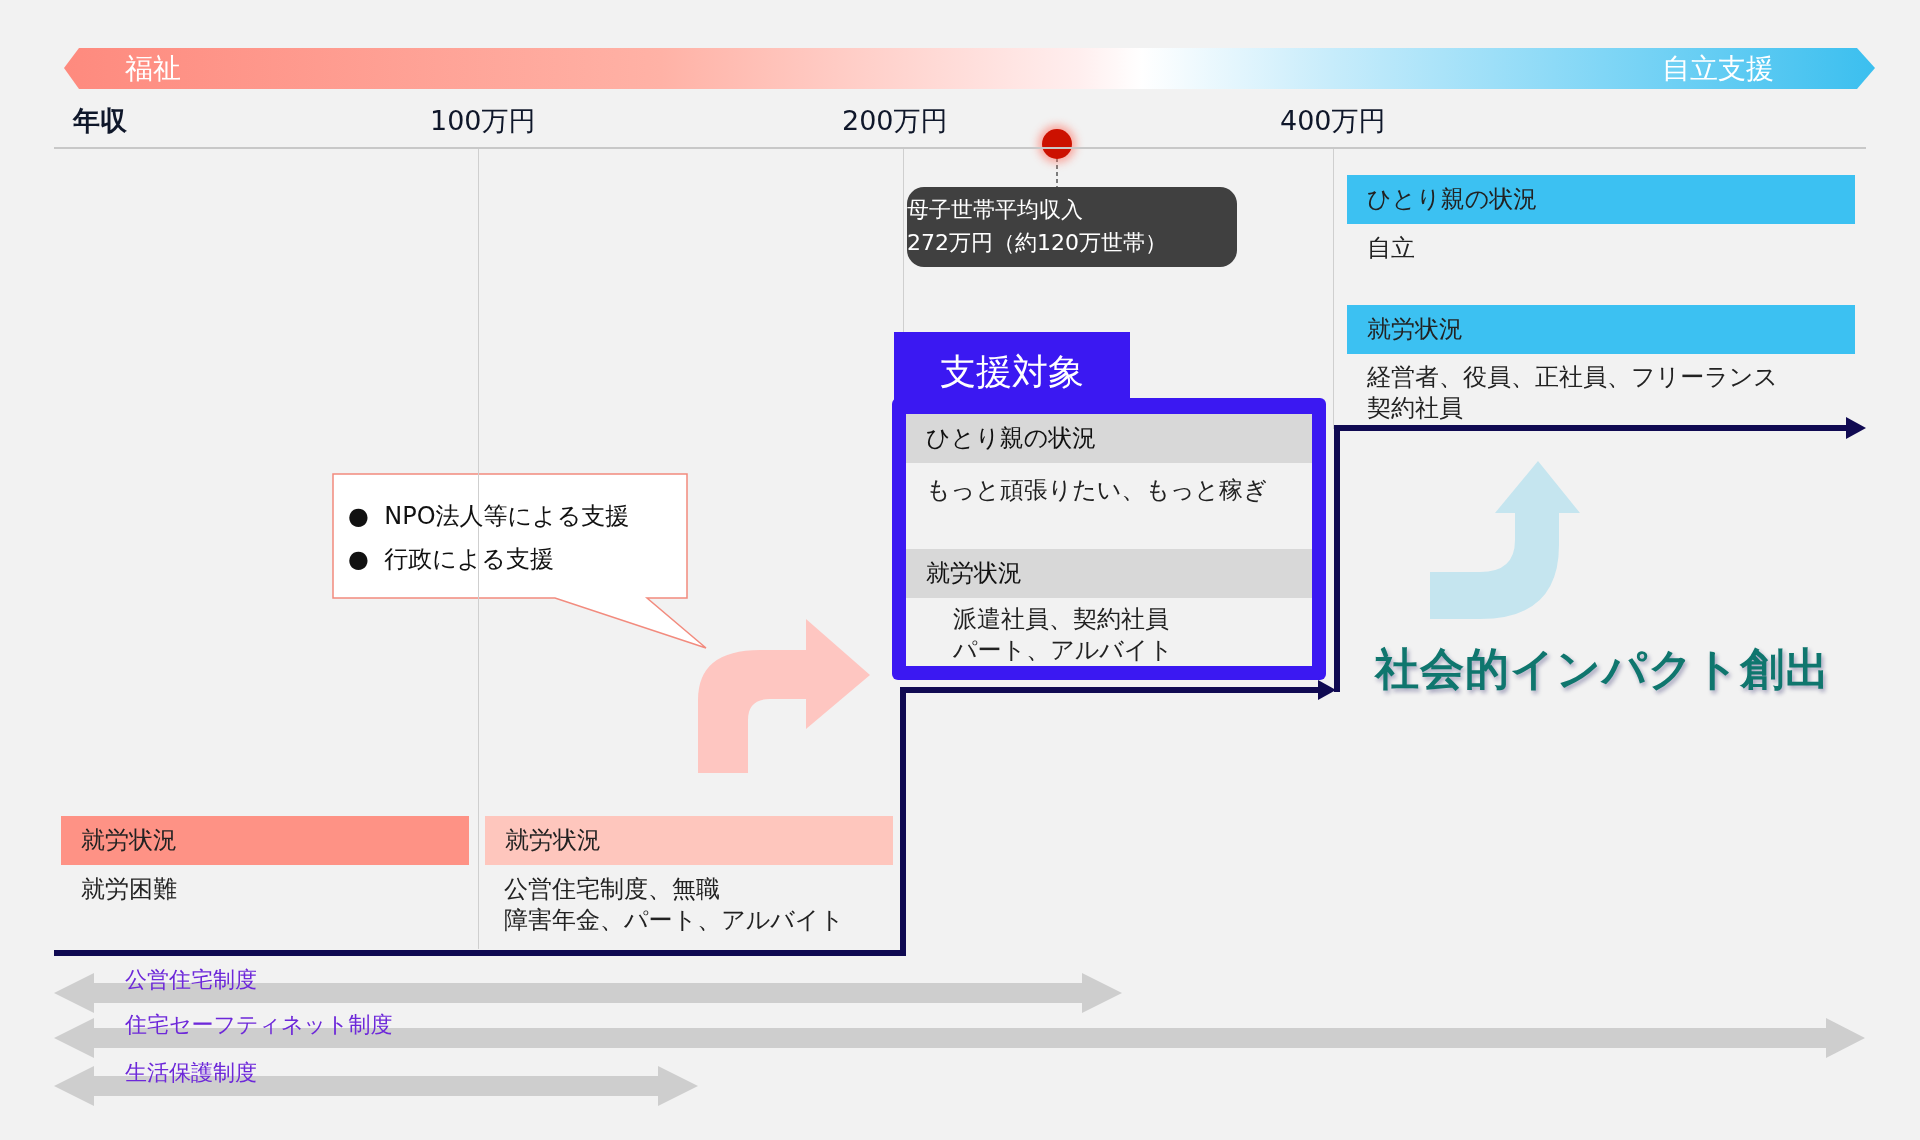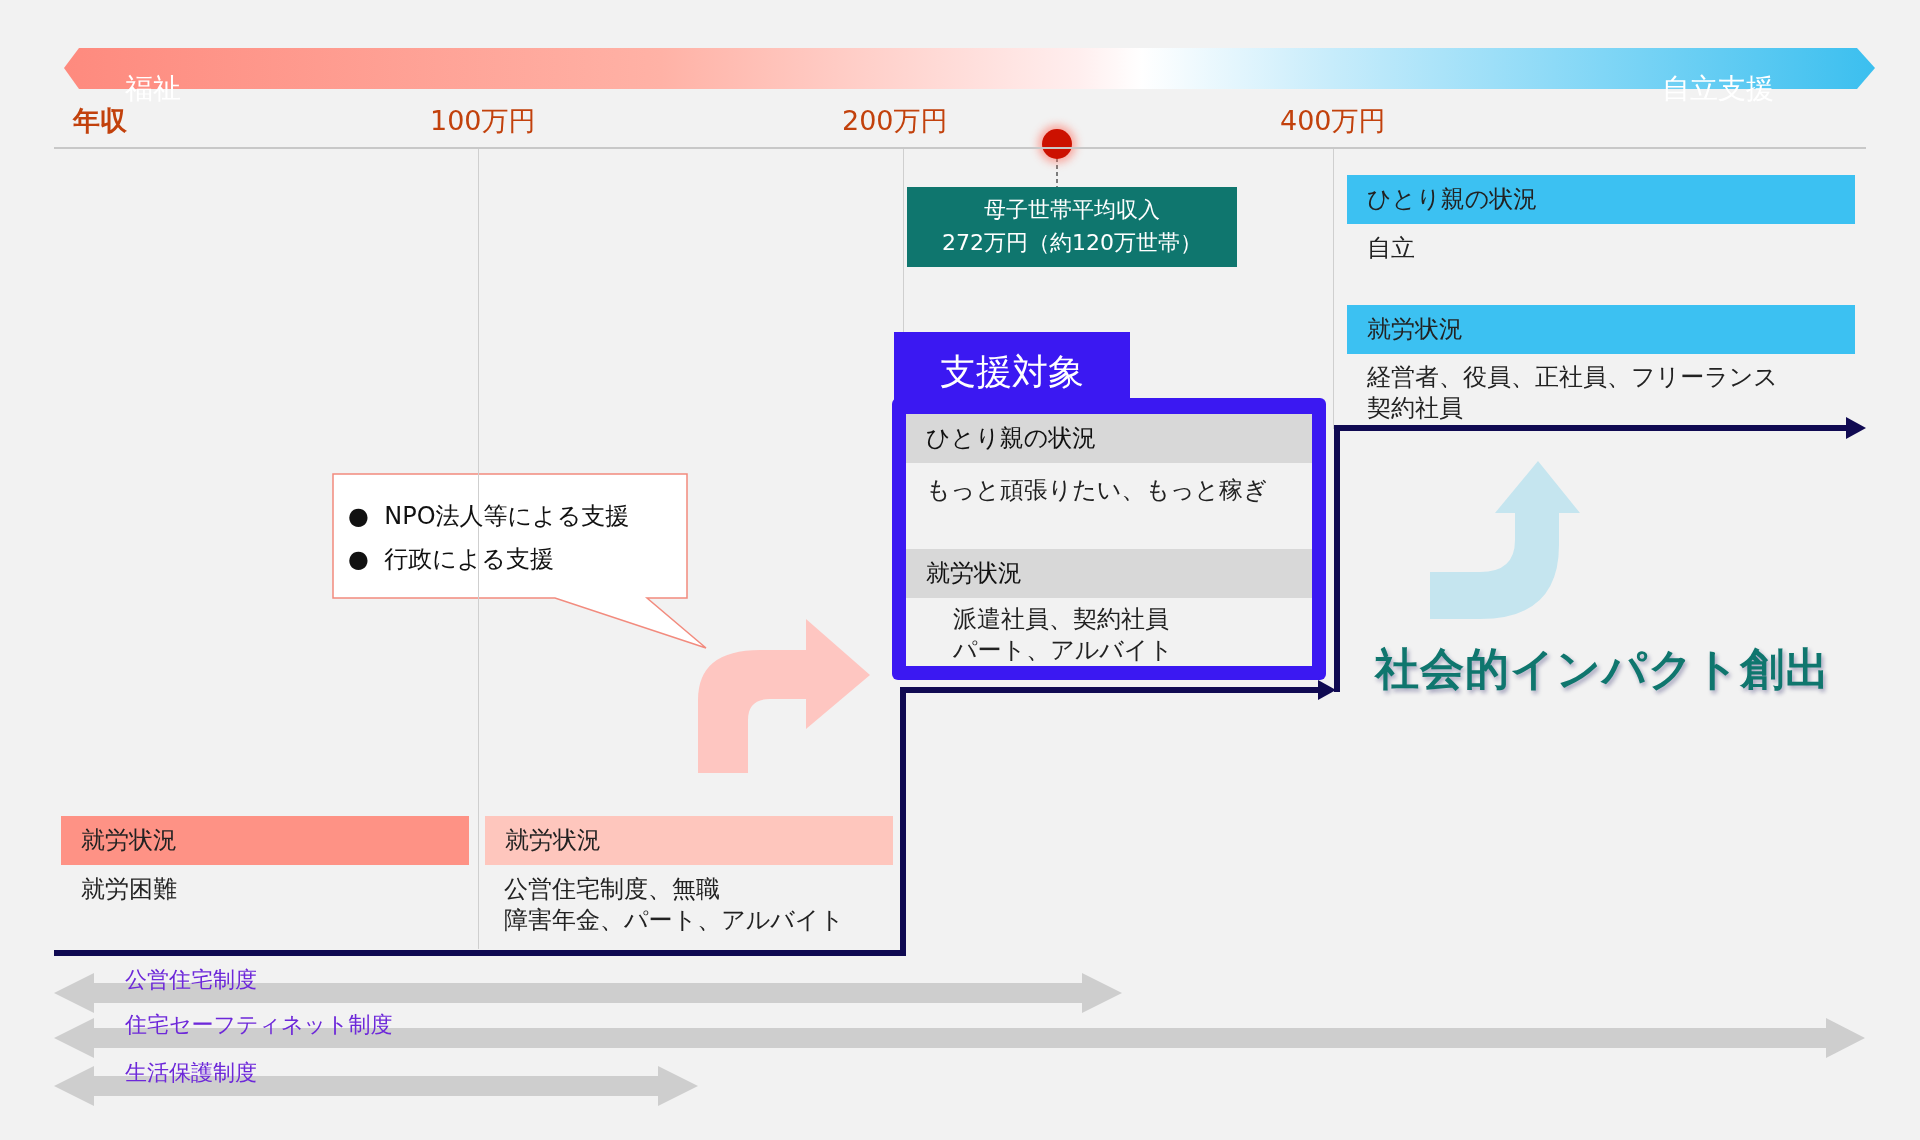--- a/index.html
+++ b/index.html
@@ -1,26 +1,26 @@
 <!DOCTYPE html>
 <html><head>
 <meta charset="utf-8">
 <style>
   html, body { margin:0; padding:0; }
   body { width:1920px; height:1140px; background:#f2f2f2; position:relative; overflow:hidden;
          font-family:"DejaVu Sans","Liberation Sans",sans-serif; color:#111; }
   .abs { position:absolute; }
-  .band-label { top:48px; height:25px; line-height:41px; color:#fff; font-size:28px;margin-top:20px; }
-  .axis-label { top:103px; font-size:27px; color:#c2410c; }
+  .band-label { top:48px; height:25px; line-height:41px; color:#fff; font-size:28px; }
+  .axis-label { top:103px; font-size:27px; color:#0f172a; }
   .rule { left:54px; top:147px; width:1812px; height:2px; background:#c8c8c8; }
   .vline { top:149px; width:1px; background:#cfcfcf; }
   .hdr { height:49px; line-height:49px; font-size:24px; padding-left:20px; box-sizing:border-box; color:#222; }
   .body-text { font-size:24px; line-height:31px; color:#222; }
-  .gray-box { left:907px; top:187px; width:330px; height:80px; background:#0f766e; color:#fff;
-              font-size:22px; text-align:center; box-sizing:border-box; }
+  .gray-box { left:907px; top:187px; width:330px; height:80px; background:#404040; color:#fff;
+              font-size:22px; box-sizing:border-box;border-radius:17px; }
   .support-tab { left:894px; top:332px; width:236px; height:70px; background:#3b18f2; color:#fff;
                  font-size:36px; line-height:80px; text-align:center; }
   .support-frame { left:892px; top:398px; width:434px; height:282px; background:#3b18f2; border-radius:6px; }
   .support-inner { left:906px; top:414px; width:406px; height:252px; background:#f2f2f2; }
   .sh { background:#d8d8d8; height:49px; line-height:49px; font-size:24px; padding-left:20px; box-sizing:border-box; }
   .callout-text { font-size:24px; line-height:43px; }
   .impact { left:1375px; top:640px; font-size:44px; font-weight:bold; color:#0f766e;
             text-shadow:2px 3px 4px rgba(20,16,90,0.35); letter-spacing:1px; }
   .sys-label { font-size:22px; color:#6d28d9; }
 </style>

